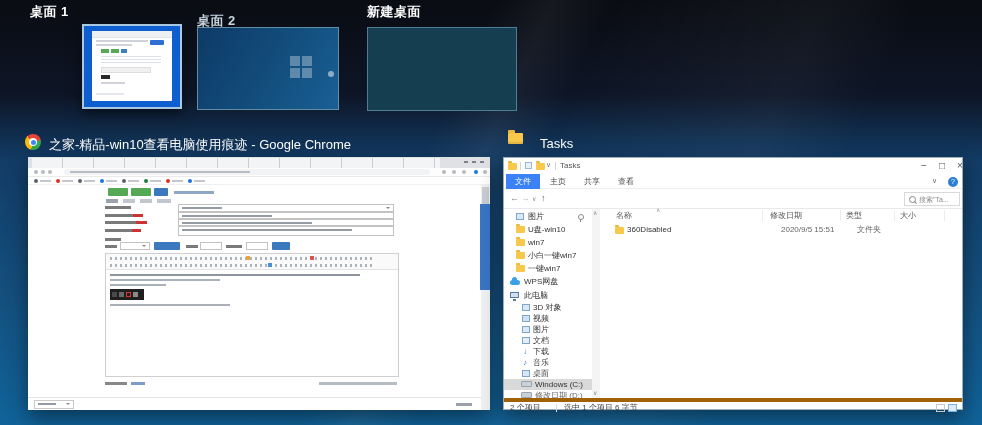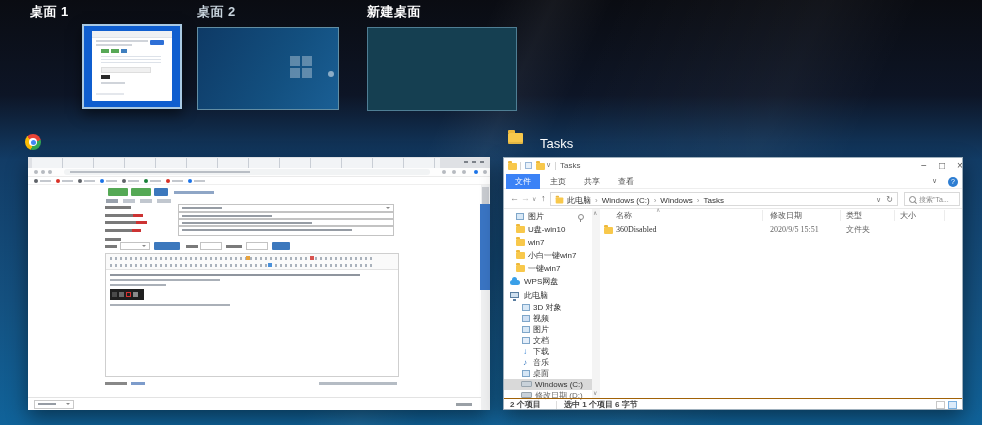--- a/index.html
+++ b/index.html
@@ -81,36 +81,36 @@
   .cloud:before{content:"";position:absolute;left:2px;top:-3px;width:5px;height:5px;border-radius:50%;background:#3aa0e8;}
   .mon{width:9px;height:6px;border:1px solid #5a7ea0;background:#cfe0ef;box-sizing:border-box;position:absolute;}
   .mon:after{content:"";position:absolute;left:2px;top:6px;width:3px;height:2px;background:#5a7ea0;}
   .drv{width:11px;height:6px;background:#c9d2da;border:1px solid #98a4ae;border-radius:1px;box-sizing:border-box;position:absolute;top:3px;}
   .pin{position:absolute;width:4px;height:4px;border:1px solid #8a8a8a;border-radius:50%;}
   .pin:after{content:"";position:absolute;left:1px;top:4px;width:1px;height:3px;background:#8a8a8a;}
   .sscroll{position:absolute;left:88px;top:0;width:8px;height:189px;background:#f4f4f4;color:#888;font-size:6px;text-align:center;}
   .flist{position:absolute;left:96px;top:0;width:362px;height:189px;}
   .fhead{position:absolute;top:0;height:13px;color:#555;line-height:13px;}
   .colsep{position:absolute;top:1px;width:1px;height:11px;background:#ececec;}
-  .frow{position:absolute;left:0;width:352px;height:12px;line-height:12px;font-family:Liberation Serif, serif;}
+  .frow{position:absolute;left:11px;width:352px;height:12px;line-height:12px;}
   .fcell{position:absolute;top:0;white-space:nowrap;}
   .muted{color:#666;}
   .fileic{position:absolute;left:5px;top:2px;width:6px;height:8px;background:#fff;border:1px solid #aaa;box-sizing:border-box;}
-  .e-status{position:absolute;left:0;top:240px;width:458px;height:12px;border-top:1px solid #a16207;box-sizing:border-box;color:#444;line-height:12px;font-weight:bold;}
+  .e-status{position:absolute;left:0;top:240px;width:458px;height:12px;border-top:4px solid #a16207;box-sizing:border-box;color:#444;line-height:12px;}
   .vico{position:absolute;top:2px;width:9px;height:8px;border:1px solid #c8c8c8;box-sizing:border-box;}
   .vico.on{border-color:#7ab0e0;background:#dcebfa;}
   .thin{position:absolute;background:#d0d4da;}
 </style>
 </head>
 <body>
 
 <div class="screen">
 
   <div class="lbl" style="left:30px;top:3px;text-align:center;">桌面 1</div>
-  <div class="lbl" style="left:197px;top:3px;color:#c9d5de;">桌面 2</div>
+  <div class="lbl" style="left:197px;top:12px;color:#c9d5de;">桌面 2</div>
   <div class="lbl" style="left:367px;top:3px;">新建桌面</div>
 
   <div class="thumb1">
     <div class="mini-win">
       <div class="abs" style="left:0;top:0;width:80px;height:6px;background:#eef0f3;border-bottom:1px solid #e0e3e8;"></div>
       <div class="thin" style="left:4px;top:9px;width:52px;height:2px;"></div>
       <div class="abs" style="left:58px;top:9px;width:14px;height:5px;background:#2e6fd6;border-radius:1px;"></div>
       <div class="thin" style="left:4px;top:13px;width:36px;height:2px;"></div>
       <div class="abs" style="left:9px;top:18px;width:8px;height:4px;background:#57a857;"></div>
       <div class="abs" style="left:19px;top:18px;width:8px;height:4px;background:#57a857;"></div>
@@ -135,20 +135,21 @@
     <div class="abs" style="left:130px;top:43px;width:6px;height:6px;border-radius:50%;background:rgba(255,255,255,.5);"></div>
   </div>
 
   <div class="thumbnew"></div>
 
   <div class="chrome-logo" style="left:25px;top:134px;">
       <i>
         <b></b>
       </i>
     </div>
+  <div class="pv-label" style="left:49px;top:136px;">之家-精品-win10查看电脑使用痕迹 - Google Chrome</div>
 
   <div class="chrome-pv">
     <div class="c-tabs">
       <div class="strip"></div>
       <span class="wdot" style="left:436px;"></span>
       <span class="wdot" style="left:444px;"></span>
       <span class="wdot" style="left:452px;"></span>
     </div>
     <div class="c-addr">
       <span class="ndot" style="left:6px;"></span>
@@ -288,28 +289,20 @@
       <span class="rtab" style="left:80px;">共享</span>
       <span class="rtab" style="left:114px;">查看</span>
       <span class="abs" style="left:428px;top:3px;color:#666;font-size:7px;">∨</span>
       <span class="helpc">?</span>
     </div>
     <div class="e-addr">
       <span class="navic" style="left:6px;">←</span>
       <span class="navic" style="left:17px;color:#c4c4c4;">→</span>
       <span class="navic" style="left:28px;font-size:6px;top:6px;">∨</span>
       <span class="navic" style="left:37px;color:#666;">↑</span>
-      <div class="addrbox">
-        <div class="fold" style="left:4px;top:4px;transform:scale(.85);"></div>
-        <div class="crumbs">
-          <span class="crumb">此电脑</span><span class="crumb">Windows (C:)</span><span class="crumb">Windows</span><span class="crumb">Tasks</span>
-        </div>
-        <span class="abs" style="right:16px;top:3px;color:#777;font-size:7px;">∨</span>
-        <span class="abs" style="right:4px;top:2px;color:#777;font-size:8px;">↻</span>
-      </div>
       <div class="searchbox">
         <span class="mag"></span>
         <span class="abs" style="left:14px;top:2px;font-size:7px;">搜索"Ta...</span>
       </div>
     </div>
     <div class="e-main">
 
       <div class="abs" style="left:0;top:0;width:96px;height:189px;">
         <div class="srow" style="top:2px;">
           <span class="sqic ic" style="left:12px;"></span>

